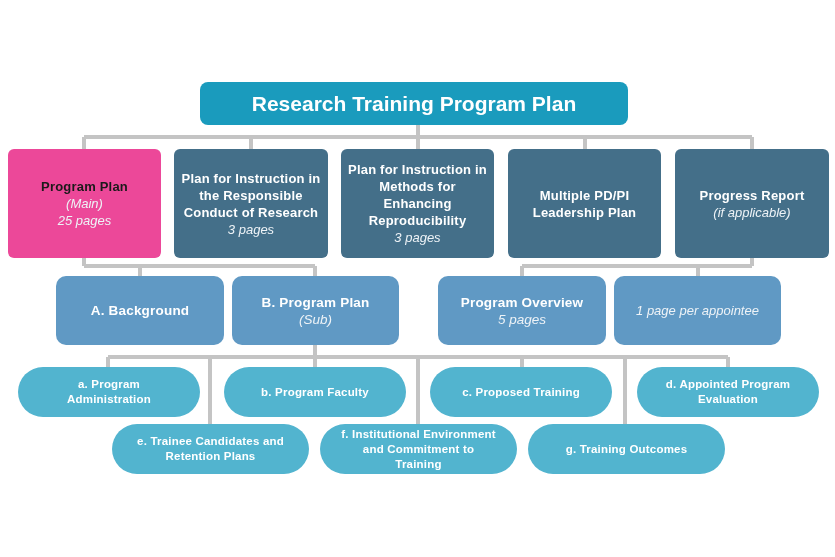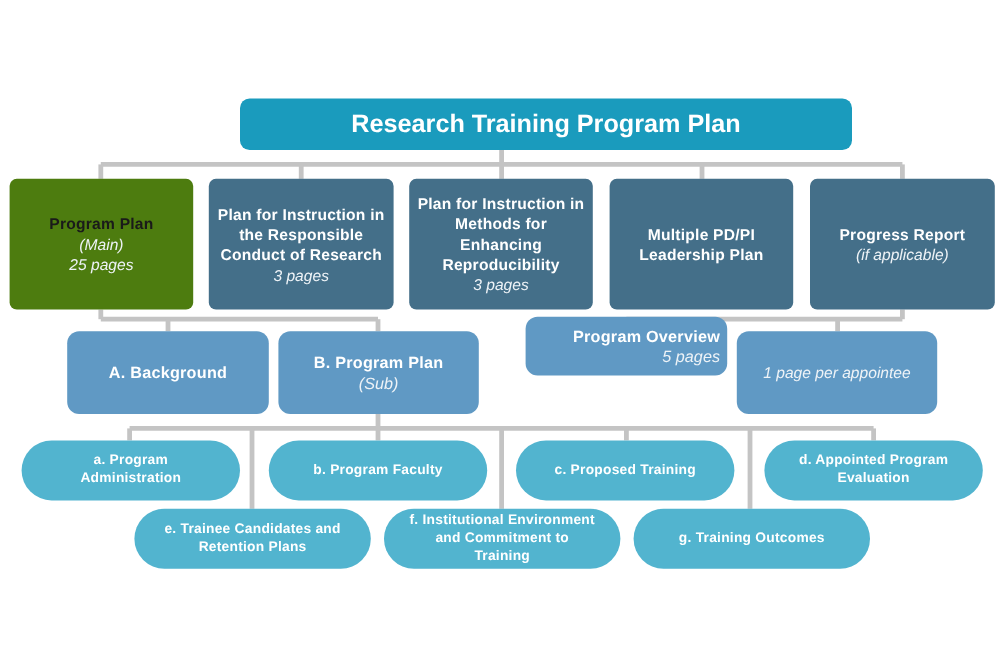--- a/index.html
+++ b/index.html
@@ -1,21 +1,21 @@
 <!DOCTYPE html>
 <html><head>
   <meta charset="utf-8">
   <style>
     html, body { margin: 0; padding: 0; background: #ffffff; }
     body { width: 835px; height: 557px; position: relative; overflow: hidden; font-family: "Liberation Sans", sans-serif; }
     .canvas { position: absolute; left: 0; top: 0; width: 835px; height: 557px; }
     .node { position: absolute; box-sizing: border-box; display: flex; flex-direction: column; align-items: center; justify-content: center; text-align: center; color: #ffffff; }
     .title { background: #1a9bbd; border-radius: 8px; font-weight: bold; font-size: 21px; }
     .l1 { background: #446f89; border-radius: 6px; font-size: 13px; line-height: 17px; padding: 0 6px; }
-    .l1.main { background: #4d7c0f; color: #1c1c1c; }
+    .l1.main { background: #ec4899; color: #1c1c1c; }
     .l2 { background: #6099c4; border-radius: 10px; font-size: 13.5px; line-height: 17px; padding: 0 6px; }
     .l3 { background: #52b4cf; border-radius: 26px; font-size: 11.5px; line-height: 15px; padding: 0 18px; }
     .lbl { font-weight: bold; letter-spacing: 0.2px; }
     .sub { font-style: italic; font-weight: normal; }
     .main .lbl { color: #1a1a1a; }
     .main .sub { color: #222222; }
     .l1 .sub, .l2 .sub { color: #eef3f7; }
     svg.connectors { position: absolute; left: 0; top: 0; }
   </style>
 </head>
@@ -49,21 +49,21 @@
       <line x1="108" y1="357" x2="108" y2="367"></line>
       <line x1="315" y1="357" x2="315" y2="367"></line>
       <line x1="522" y1="357" x2="522" y2="367"></line>
       <line x1="728" y1="357" x2="728" y2="367"></line>
       <line x1="210" y1="357" x2="210" y2="424"></line>
       <line x1="418" y1="357" x2="418" y2="424"></line>
       <line x1="625" y1="357" x2="625" y2="424"></line>
     </g>
   </svg>
 
-  <div class="node title" style="left:200px; top:82px; width:510px; height:43px;">
+  <div class="node title" style="left:200px; top:82px; width:428px; height:43px;">
     <span>Research Training Program Plan</span>
   </div>
 
   <div class="node l1 main" style="left:8px; top:149px; width:153px; height:109px;">
     <span class="lbl">Program Plan</span>
     <span class="sub">(Main)</span>
     <span class="sub">25 pages</span>
   </div>
   <div class="node l1" style="left:174px; top:149px; width:154px; height:109px;">
     <span class="lbl">Plan for Instruction in the Responsible Conduct of Research</span>
@@ -81,21 +81,21 @@
     <span class="sub">(if applicable)</span>
   </div>
 
   <div class="node l2" style="left:232px; top:276px; width:167px; height:69px;">
     <span class="lbl">B. Program Plan</span>
     <span class="sub">(Sub)</span>
   </div>
   <div class="node l2" style="left:56px; top:276px; width:168px; height:69px;">
     <span class="lbl">A. Background</span>
   </div>
-  <div class="node l2" style="left:438px; top:264px; width:168px; height:49px;align-items:flex-end;">
+  <div class="node l2" style="left:438px; top:276px; width:168px; height:69px;">
     <span class="lbl">Program Overview</span>
     <span class="sub">5 pages</span>
   </div>
   <div class="node l2" style="left:614px; top:276px; width:167px; height:69px; font-size:13px;">
     <span class="sub" style="font-size:13px;">1 page per appointee</span>
   </div>
 
   <div class="node l3" style="left:18px; top:367px; width:182px; height:50px;">
     <span class="lbl" style="padding:0 20px;">a. Program Administration</span>
   </div>

